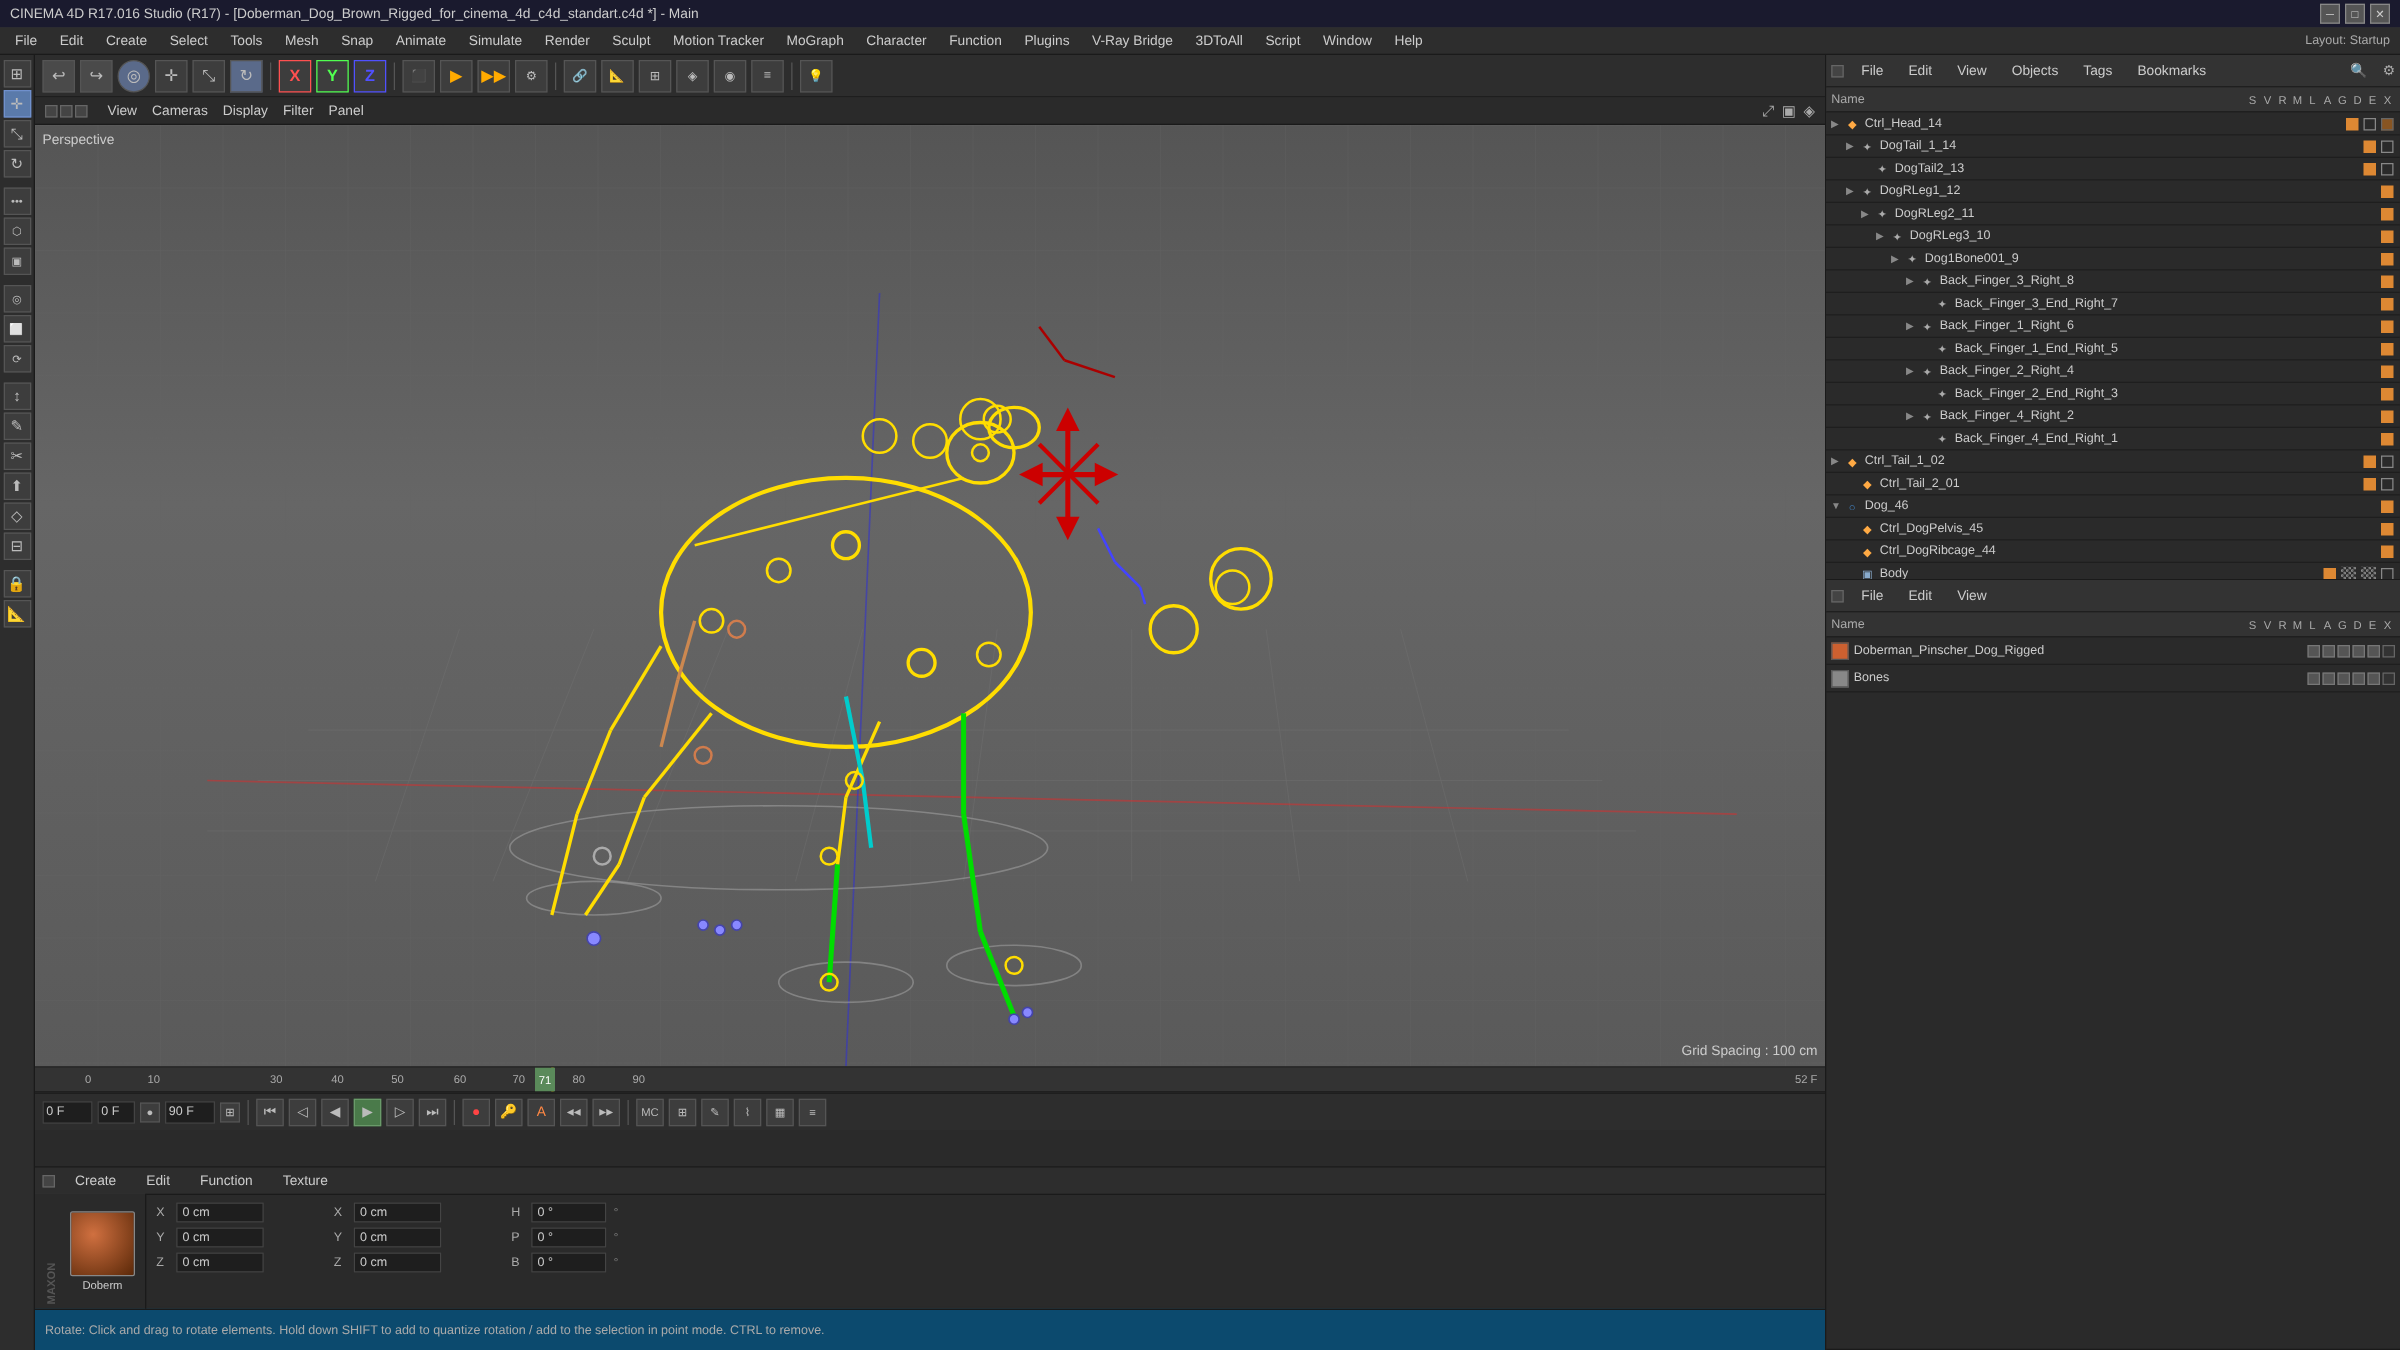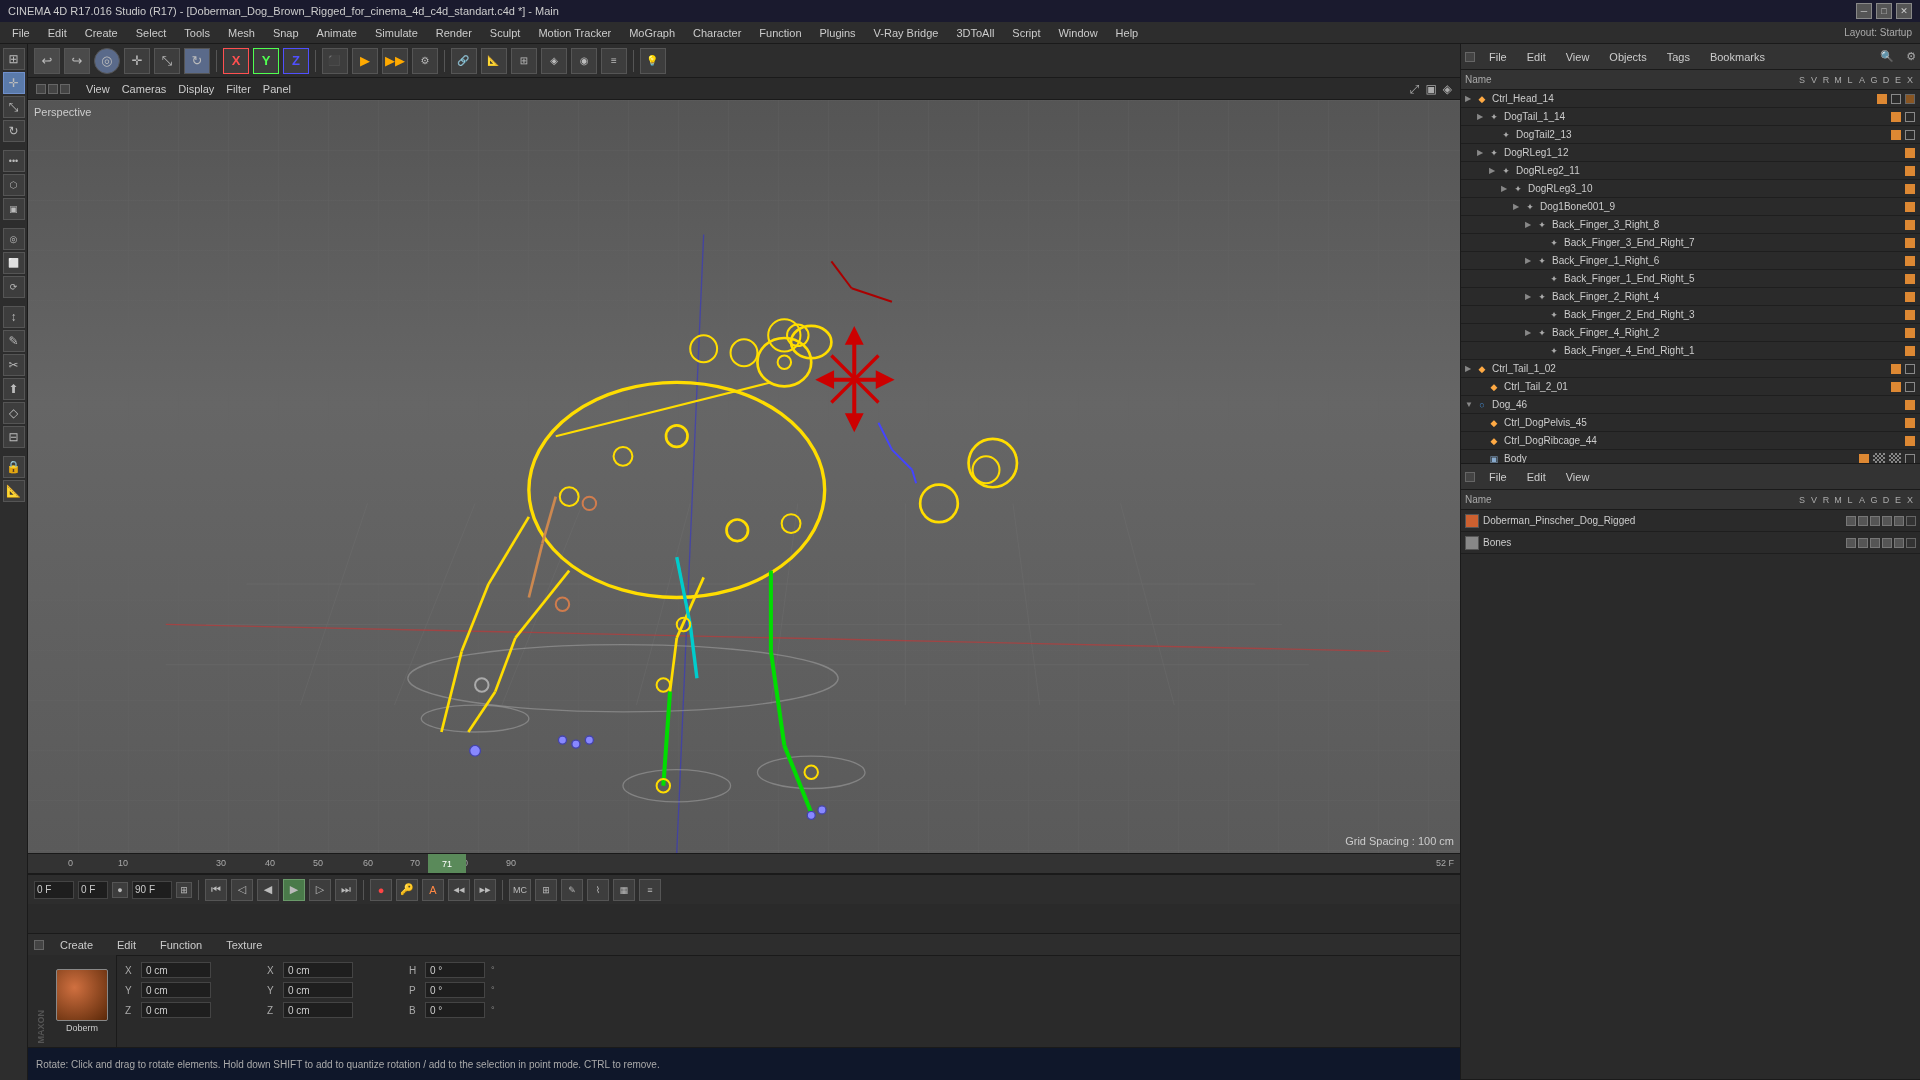--- a/index.html
+++ b/index.html
@@ -312,21 +312,21 @@
       color: #cccccc;
       font-size: 10px;
       height: 18px;
       padding: 0 8px;
       cursor: pointer;
     }
 
     
     #status-bar {
       height: 20px;
-      background: #0f172a;
+      background: #0c4a6e;
       display: flex;
       align-items: center;
       padding: 16px 8px;
       color: #aaaaaa;
       font-size: 10px;
       border-top: 1px solid #1a1a1a;
     }
 
     
     #maxon-logo {
@@ -654,21 +654,21 @@
           <span style="position:absolute;left:188px;top:4px;font-size:9px;color:#aaa;">30</span>
           <span style="position:absolute;left:237px;top:4px;font-size:9px;color:#aaa;">40</span>
           <span style="position:absolute;left:285px;top:4px;font-size:9px;color:#aaa;">50</span>
           <span style="position:absolute;left:335px;top:4px;font-size:9px;color:#aaa;">60</span>
           <span style="position:absolute;left:382px;top:4px;font-size:9px;color:#aaa;text-align:center;">70</span>
           <span style="position:absolute;left:430px;top:4px;font-size:9px;color:#aaa;">80</span>
           <span style="position:absolute;left:478px;top:4px;font-size:9px;color:#aaa;">90</span>
 
           <div style="position:absolute;left:413px;top:0;width:2px;height:20px;background:#ffdd00;"></div>
 
-          <div style="position:absolute;left:400px;top:0;width:38px;height:20px;background:#5a8a5a;display:flex;align-items:center;justify-content:center;font-size:9px;color:#fff;">71</div>
+          <div style="position:absolute;left:400px;top:0;width:16px;height:20px;background:#5a8a5a;display:flex;align-items:center;justify-content:center;font-size:9px;color:#fff;">71</div>
           <span style="position:absolute;right:6px;top:4px;font-size:9px;color:#aaa;">52 F</span>
         </div>
 
         <div id="timeline-controls" style="height:30px;background:#2d2d2d;display:flex;align-items:center;padding:0 6px;gap:4px;border-top:1px solid #1a1a1a;">
           <input class="frame-input" type="text" value="0 F" style="">
           <input class="frame-input" type="text" value="0 F" style="width: 30px;">
           <div style="width:16px;height:16px;background:#3d3d3d;border:1px solid #555;display:flex;align-items:center;justify-content:center;font-size:9px;color:#bbb;cursor:pointer;">●</div>
           <input class="frame-input" type="text" value="90 F" style="">
           <div style="width:16px;height:16px;background:#3d3d3d;border:1px solid #555;display:flex;align-items:center;justify-content:center;font-size:9px;color:#bbb;cursor:pointer;">⊞</div>
           <div style="width:1px;height:20px;background:#555;margin:0 2px;"></div>

